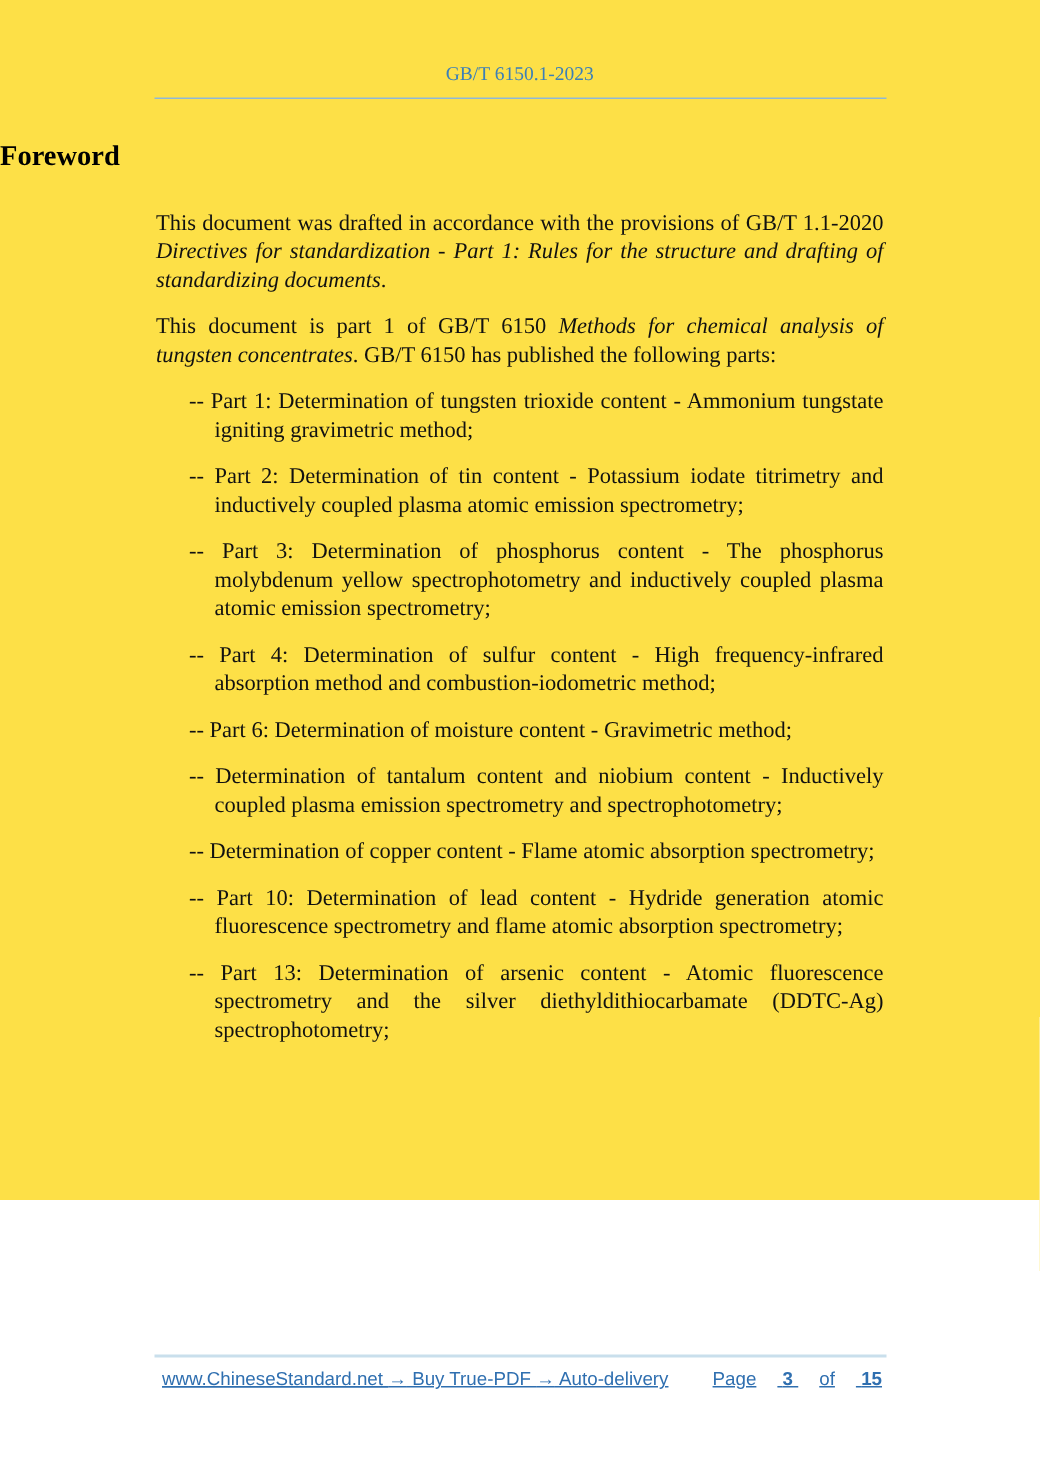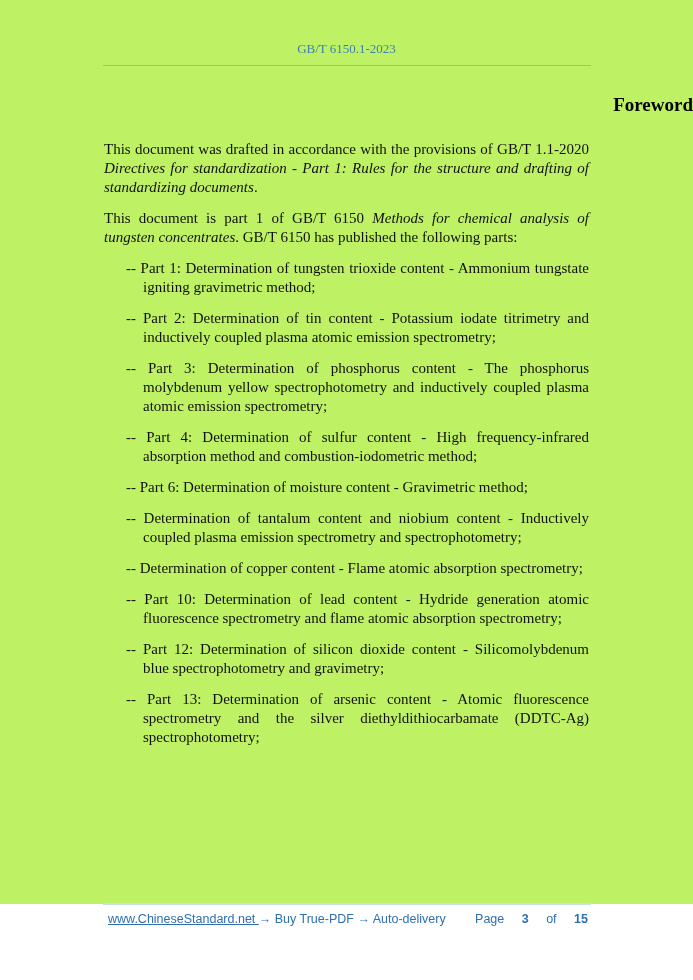--- a/index.html
+++ b/index.html
@@ -1,48 +1,48 @@
 <!DOCTYPE html>
 <html><head>
 <meta charset="utf-8">
 <style>
   html, body { margin: 0; padding: 0; background: #ffffff; }
   body { width: 693px; height: 980px; position: relative; overflow: hidden; }
-  .page { position: absolute; left: 0; top: 0; width: 693px; height: 904px; background: #bef264; }
+  .page { position: absolute; left: 0; top: 0; width: 693px; height: 800px; background: #fde047; }
   .hdr-title {
     position: absolute; left: 0; width: 693px; top: 41px; text-align: center;
     font-family: "Liberation Serif", serif; font-size: 13px; color: #3b7fb8;
   }
   .hdr-line {
     position: absolute; left: 103px; width: 488px; top: 65px; height: 0;
     border-top: 1px solid #8fb8d8;
   }
   .title {
-    position: absolute; left: 0; width: 693px; top: 94px; text-align: right;
+    position: absolute; left: 0; width: 693px; top: 94px; text-align: left;
     font-family: "Liberation Serif", serif; font-weight: bold; font-size: 19px; color: #000;
   }
   .body {
     position: absolute; left: 104px; width: 485px; top: 140px;
     font-family: "Liberation Serif", serif; font-size: 15px; line-height: 19px; color: #111;
   }
   .para { text-align: justify; margin: 0 0 12px 0; }
   .para .it { font-style: italic; }
   .list { margin: 0; padding: 0; list-style: none; }
   .list li {
     margin: 0 0 12px 22px; padding-left: 17px; text-indent: -17px; text-align: justify;
   }
   .list li.nojust { text-align: left; }
   .ftr-line {
     position: absolute; left: 103px; width: 488px; top: 903px; height: 0;
     border-top: 2px solid #c9dfec;
   }
   .ftr {
     position: absolute; left: 108px; width: 480px; top: 912px;
     font-family: "Liberation Sans", sans-serif; font-size: 12.5px; color: #2f6fb0;
-    display: flex; justify-content: space-between; align-items: baseline;
+    display: flex; justify-content: space-between; align-items: baseline; text-decoration: underline;
   }
   .ftr a { color: #2f6fb0; text-decoration: underline; }
   .ftr b { font-weight: bold; }
   .ftr .pg span { margin: 0 14px; }
 </style>
 </head>
 <body>
 
 <div class="page">
   <div class="hdr-title">GB/T 6150.1-2023</div>
@@ -56,21 +56,20 @@
 
     <ul class="list">
       <li>-- Part 1: Determination of tungsten trioxide content - Ammonium tungstate igniting gravimetric method;</li>
       <li>-- Part 2: Determination of tin content - Potassium iodate titrimetry and inductively coupled plasma atomic emission spectrometry;</li>
       <li>-- Part 3: Determination of phosphorus content - The phosphorus molybdenum yellow spectrophotometry and inductively coupled plasma atomic emission spectrometry;</li>
       <li>-- Part 4: Determination of sulfur content - High frequency-infrared absorption method and combustion-iodometric method;</li>
       <li class="nojust">-- Part 6: Determination of moisture content - Gravimetric method;</li>
       <li>-- Determination of tantalum content and niobium content - Inductively coupled plasma emission spectrometry and spectrophotometry;</li>
       <li class="nojust">-- Determination of copper content - Flame atomic absorption spectrometry;</li>
       <li>-- Part 10: Determination of lead content - Hydride generation atomic fluorescence spectrometry and flame atomic absorption spectrometry;</li>
-      <li>-- Part 12: Determination of silicon dioxide content - Silicomolybdenum blue spectrophotometry and gravimetry;</li>
       <li>-- Part 13: Determination of arsenic content - Atomic fluorescence spectrometry and the silver diethyldithiocarbamate (DDTC-Ag) spectrophotometry;</li>
     </ul>
   </div>
 
   <div class="ftr-line"></div>
   <div class="ftr">
     <div>
       <a>www.ChineseStandard.net </a><span>→</span><span> Buy True-PDF </span><span>→</span><span> Auto-delivery</span>
     </div>
     <div class="pg">

